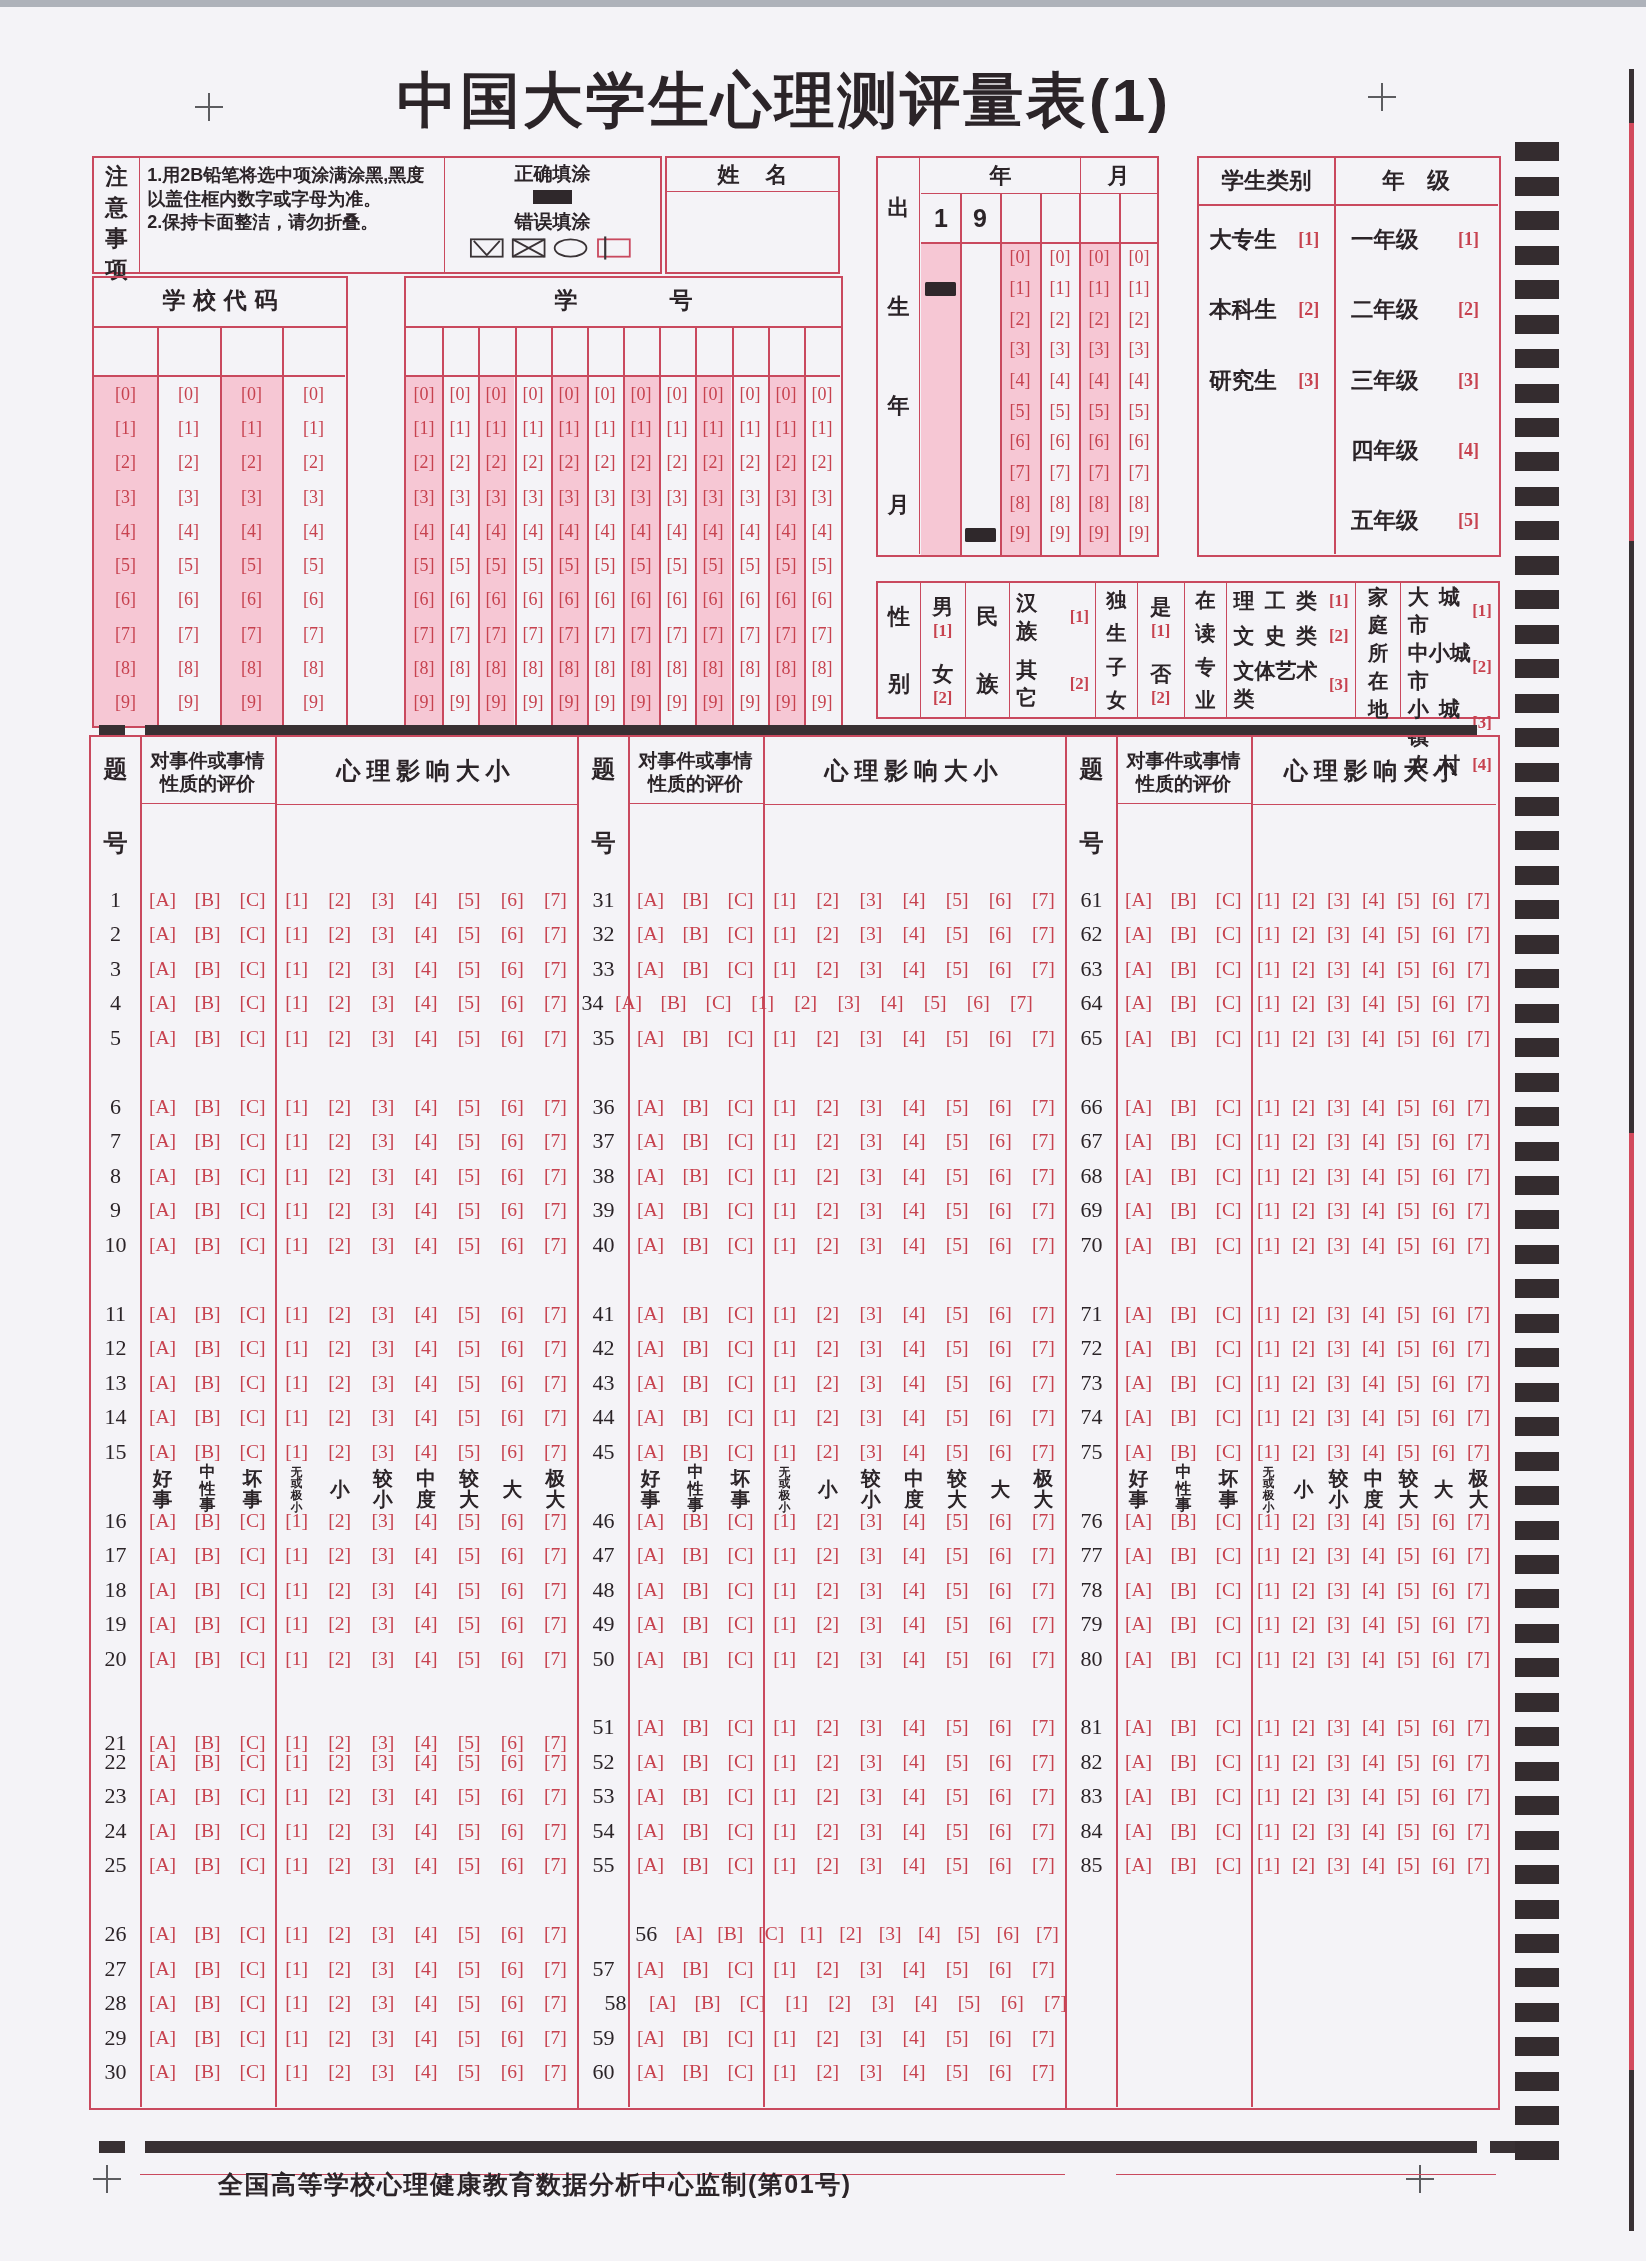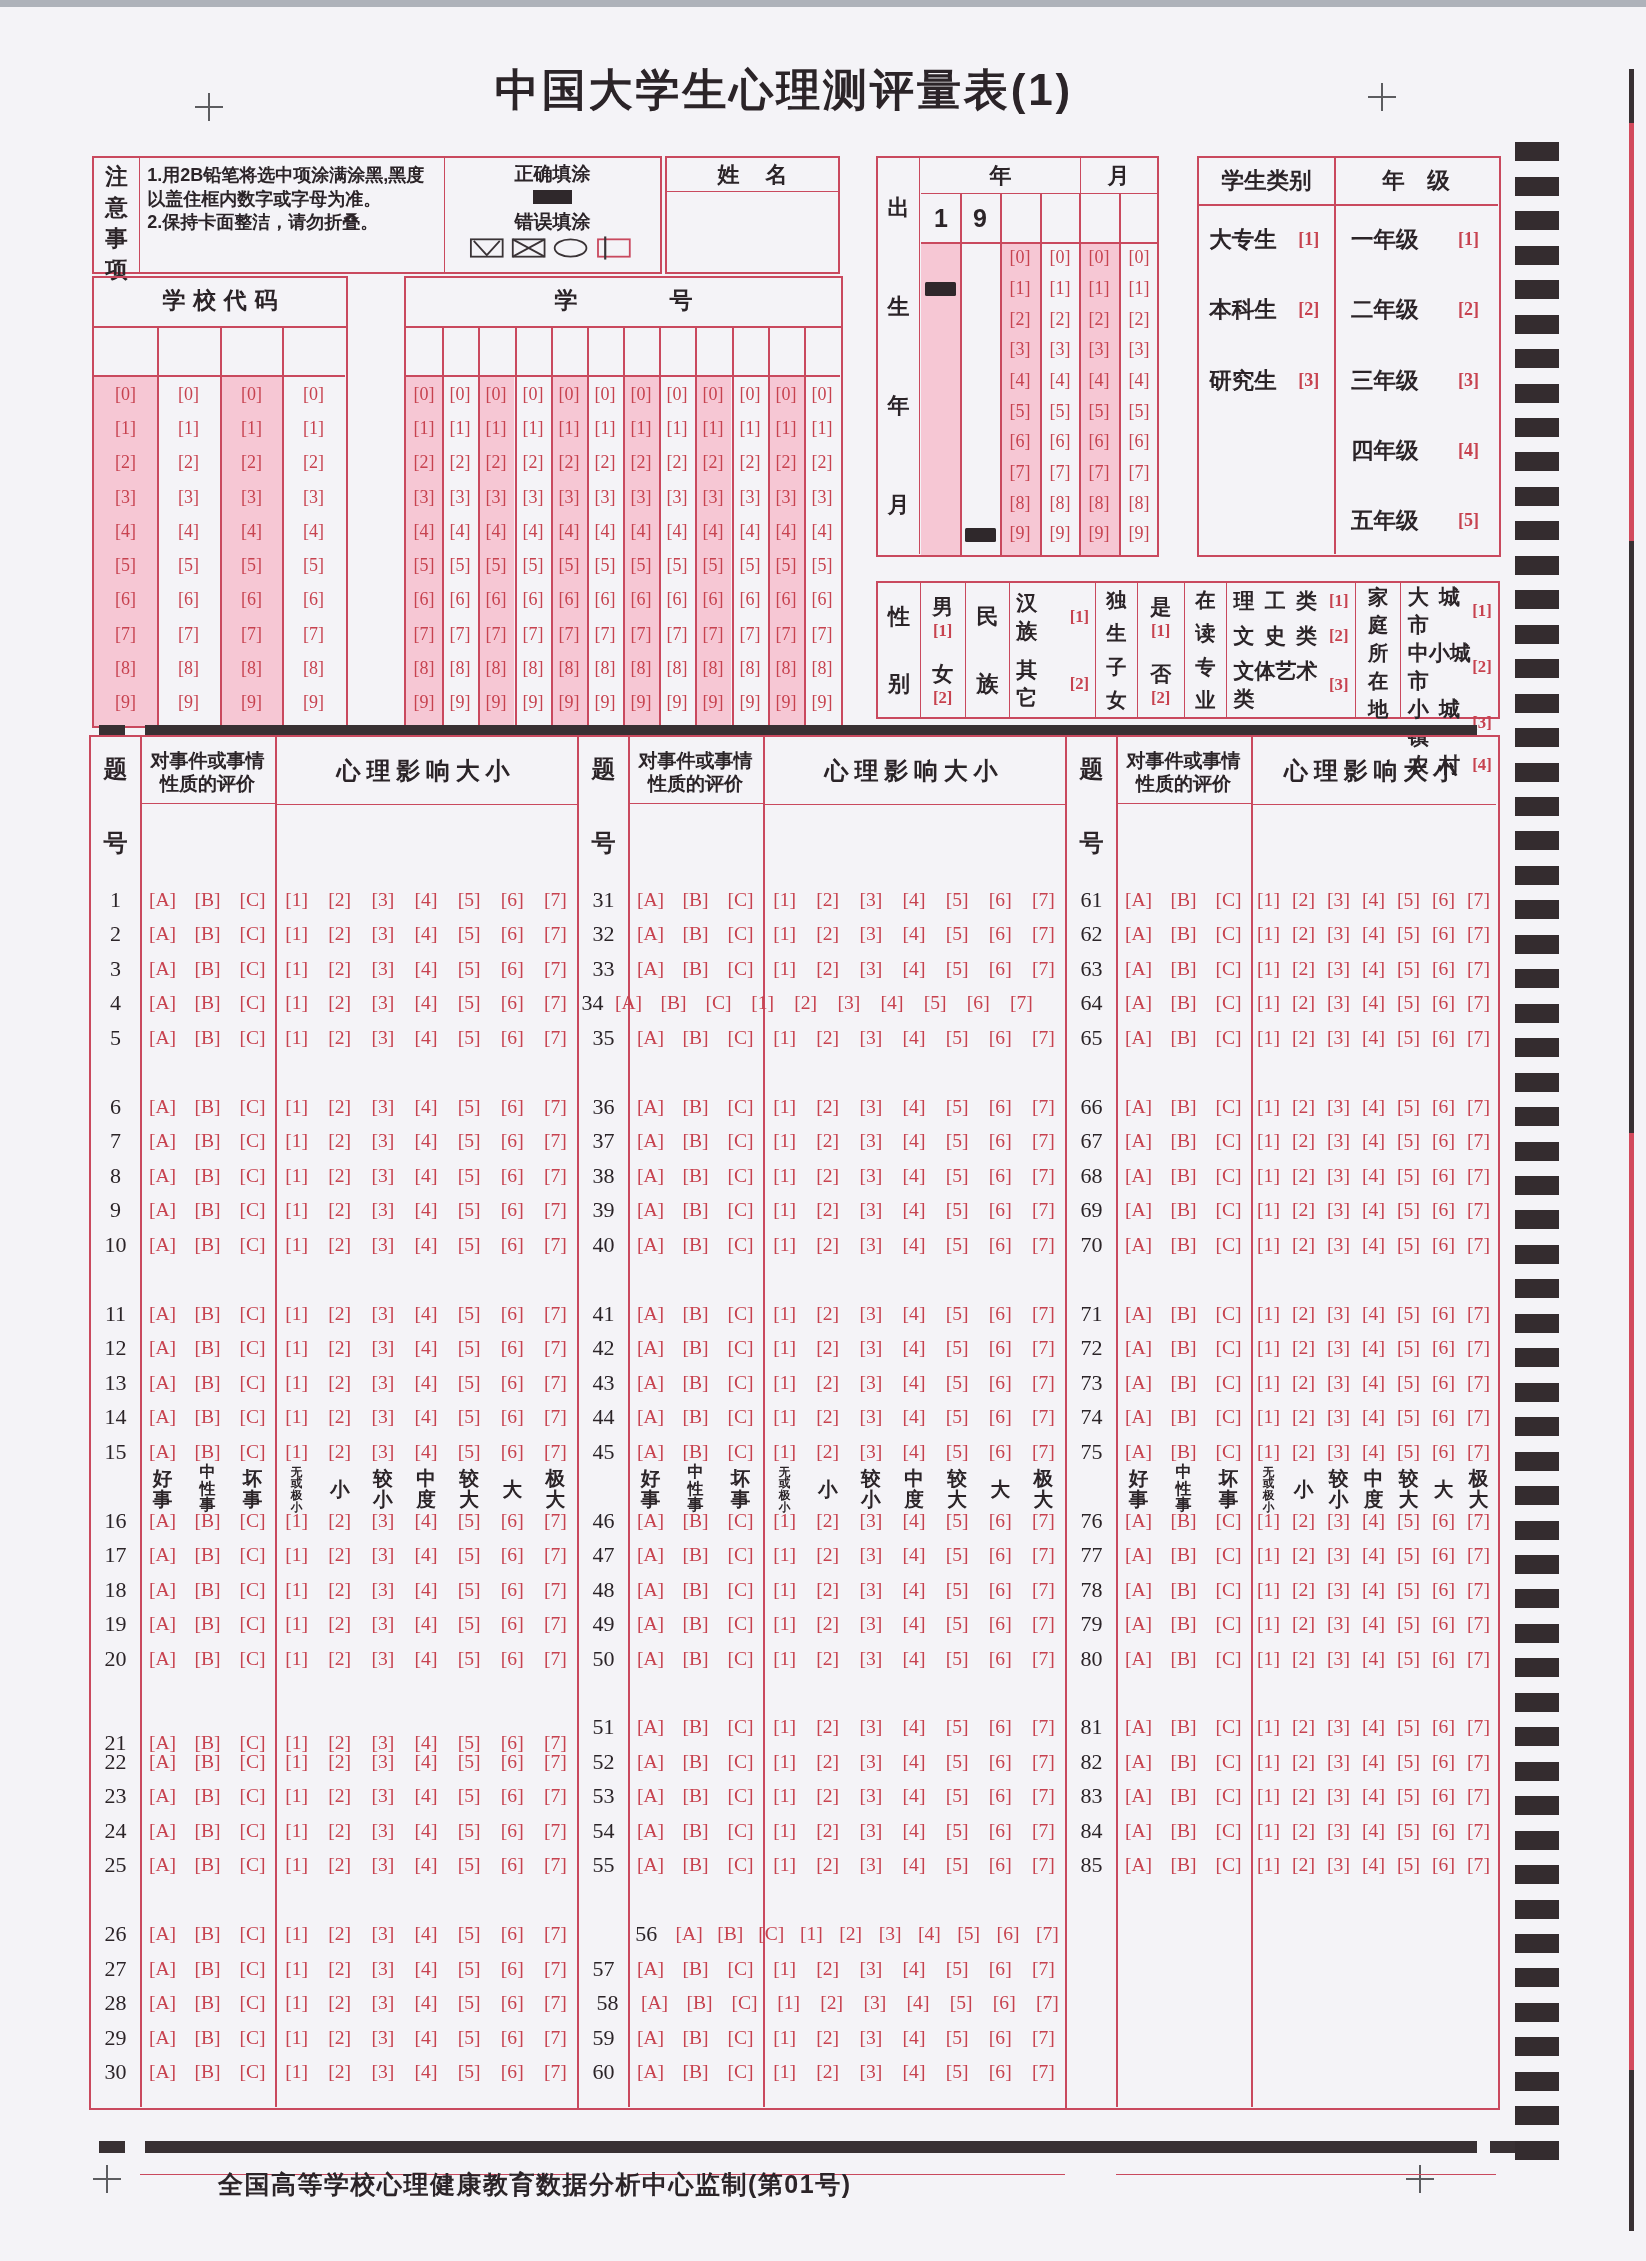--- a/index.html
+++ b/index.html
@@ -4,21 +4,21 @@
 <style>
   html,body{margin:0;padding:0;}
   body{width:1647px;height:2261px;position:relative;background:#f4f3f7;
        font-family:"Liberation Sans",sans-serif;color:#2b2428;overflow:hidden;}
   .scan-strip{position:absolute;left:0;top:0;width:1647px;height:7.3px;background:#aeb2ba;}
   .page{position:absolute;inset:0;}
   .box{position:absolute;border:2.2px solid #c9495e;box-sizing:border-box;background:transparent;}
   .bub{font-family:"Liberation Serif",serif;color:#c7424f;white-space:nowrap;}
   .pink{background:#f6c7d4;}
   .title{position:absolute;left:0;top:61px;width:1568px;text-align:center;
-         font-size:44px;font-weight:700;letter-spacing:2.9px;}
+         font-size:60px;font-weight:700;letter-spacing:2.9px;}
   .plus{position:absolute;width:28px;height:28px;}
   .plus:before,.plus:after{content:"";position:absolute;background:#5c5c60;}
   .plus:before{left:13px;top:0;width:1.5px;height:28px;}
   .plus:after{left:0;top:13px;width:28px;height:1.5px;}
   .vcol{display:flex;flex-direction:column;align-items:center;justify-content:space-around;}
   .cellline{position:absolute;background:#c9495e;}
   .hbar{position:absolute;height:11.6px;background:#383033;}
   .sq{position:absolute;height:11.6px;background:#383033;}
   .mark{position:absolute;background:#2f282b;border-radius:1.5px;}
   .tmark{position:absolute;left:1515px;width:44px;height:19px;background:#342c2f;}
@@ -1598,21 +1598,21 @@
           <div style="width: 302px; display: flex;">
             <span class="bub opt">[1]</span>
             <span class="bub opt">[2]</span>
             <span class="bub opt">[3]</span>
             <span class="bub opt">[4]</span>
             <span class="bub opt">[5]</span>
             <span class="bub opt">[6]</span>
             <span class="bub opt">[7]</span>
           </div>
         </div>
-        <div class="arow" style="left: 4px; top: 1250px; width: 488px;">
+        <div class="arow" style="left: 12px; top: 1250px; width: 488px;">
           <div class="qnum" style="width: 49px;">58</div>
           <div style="width: 135px; display: flex;">
             <span class="bub opt">[A]</span>
             <span class="bub opt">[B]</span>
             <span class="bub opt">[C]</span>
           </div>
           <div style="width: 302px; display: flex;">
             <span class="bub opt">[1]</span>
             <span class="bub opt">[2]</span>
             <span class="bub opt">[3]</span>

